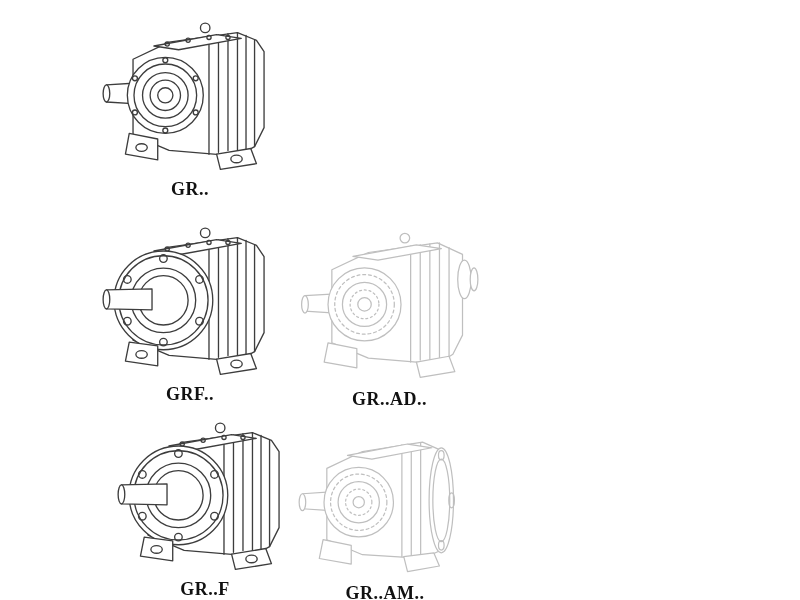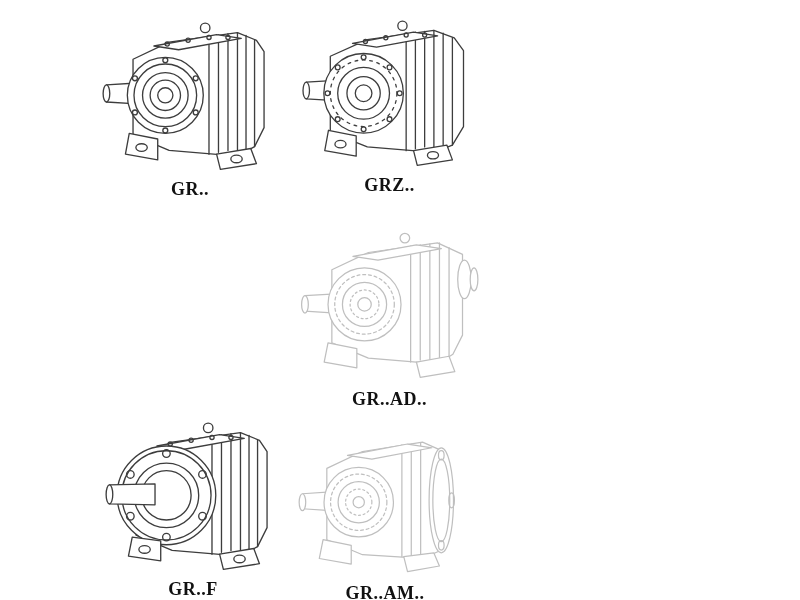--- a/index.html
+++ b/index.html
@@ -218,37 +218,37 @@
     </defs>
   </svg>
 
   <figure class="cell" style="left:95px;top:8px;width:190px;">
     <svg class="drawing" width="190" height="169">
         <use href="#sym-gr"></use>
       </svg>
     <figcaption class="caption">GR..</figcaption>
   </figure>
 
-  <figure class="cell" style="left:297px;top:8px;width:185px;">
-    <svg class="drawing" width="185" height="165">
-        <use href="#sym-grz"></use>
-      </svg>
-    <figcaption class="caption">GRZ..</figcaption>
-  </figure>
-
-
+
+
+  <figure class="cell" style="left:95px;top:213px;width:190px;">
+    <svg class="drawing" width="190" height="169">
+        <use href="#sym-grf"></use>
+      </svg>
+    <figcaption class="caption">GRF..</figcaption>
+  </figure>
 
   <figure class="cell" style="left:292px;top:216px;width:195px;">
     <svg class="faded" width="193" height="171">
         <use href="#sym-grad"></use>
       </svg>
     <figcaption class="caption">GR..AD..</figcaption>
   </figure>
 
-  <figure class="cell" style="left:98px;top:408px;width:190px;">
+  <figure class="cell" style="left:110px;top:408px;width:190px;">
     <svg class="drawing" width="190" height="169">
         <use href="#sym-grf"></use>
       </svg>
     <figcaption class="caption">GR..F</figcaption>
   </figure>
 
   <figure class="cell" style="left:290px;top:414px;width:190px;">
     <svg class="faded" width="188" height="167">
         <use href="#sym-gram"></use>
       </svg>

